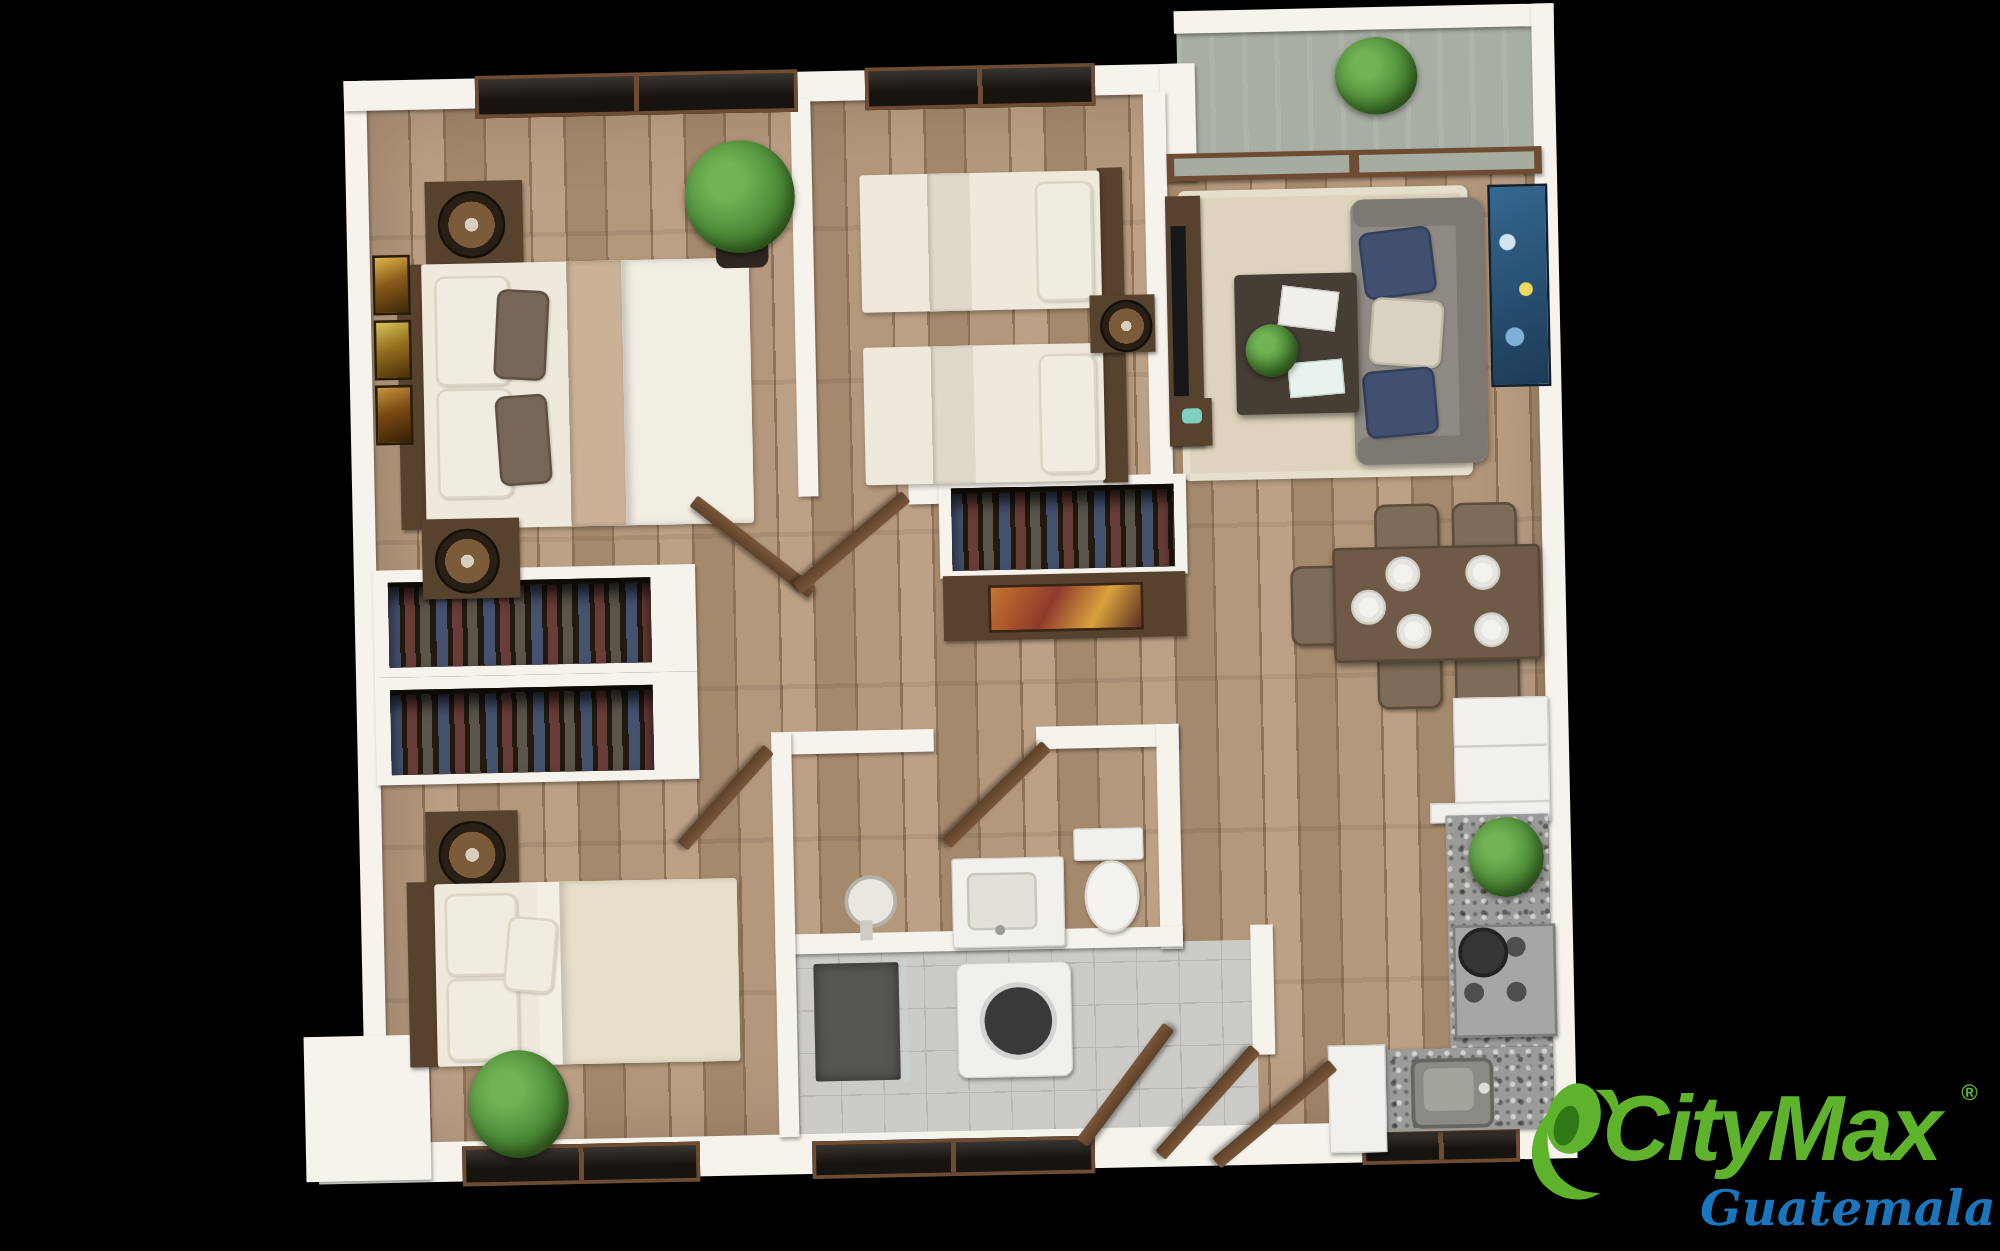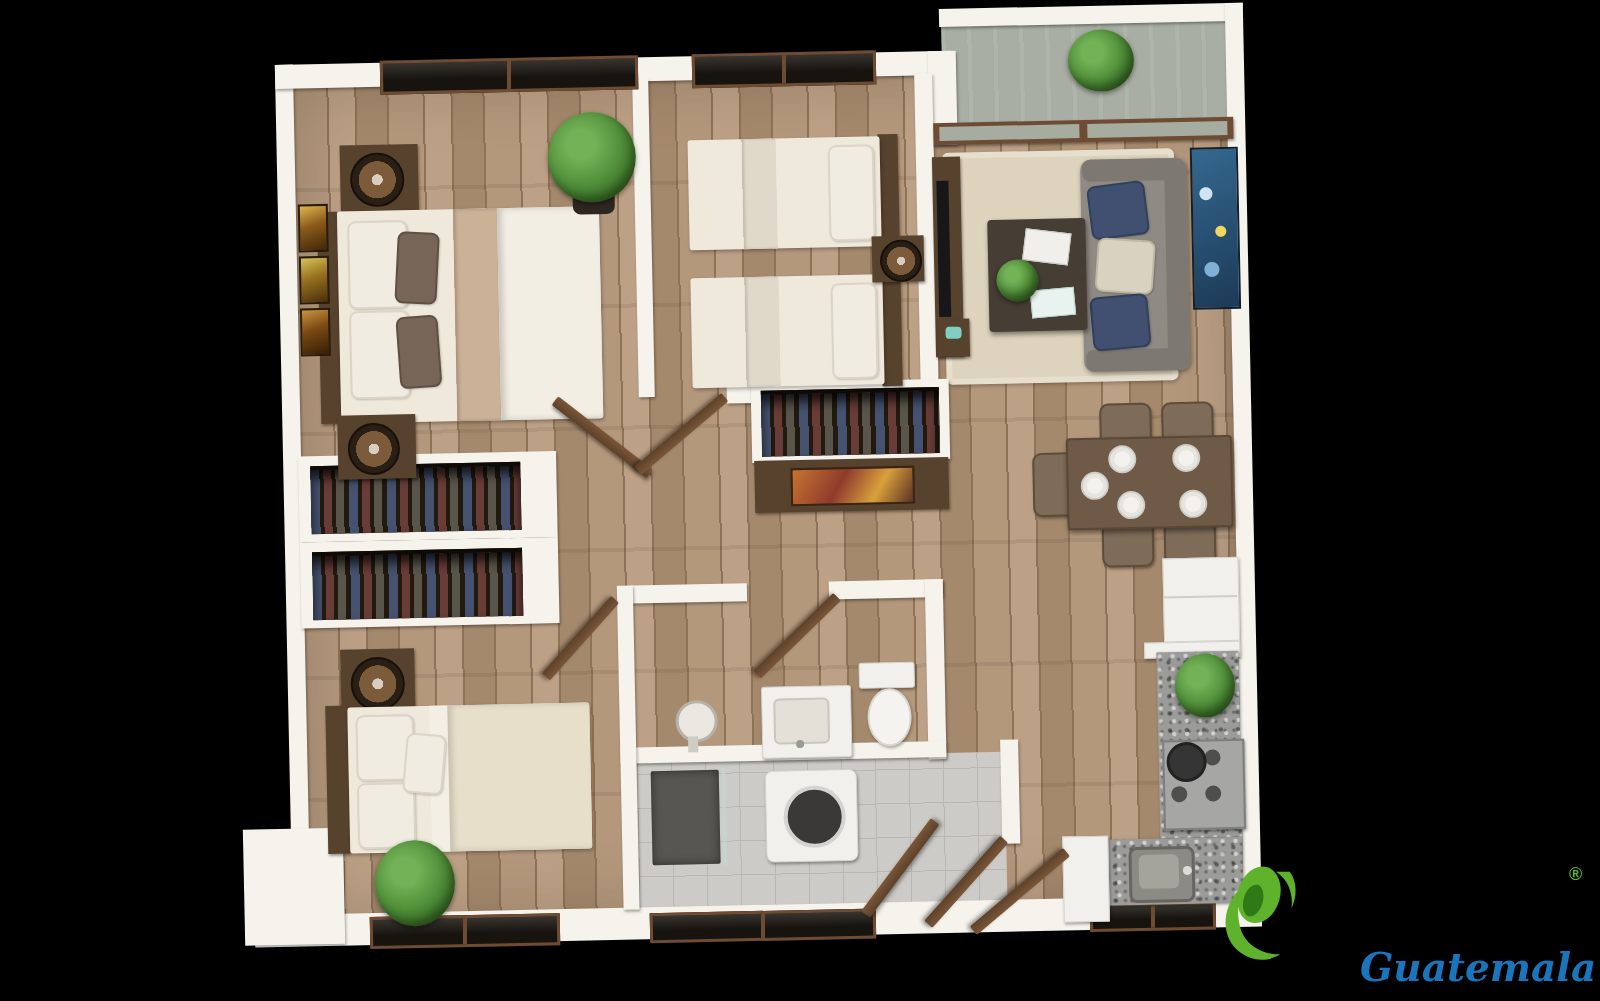--- a/index.html
+++ b/index.html
@@ -213,16 +213,17 @@
 
  </div>
 
  <div id="logo">
    <svg width="96" height="112" viewBox="0 0 100 116" style="position:absolute;left:24px;top:8px;">
      <path d="M30,34 C14,52 12,80 30,96 C44,108 62,108 74,100 C52,100 36,88 32,70 C29,56 30,44 34,34 Z" fill="#5eb22c"></path>
      <ellipse cx="52" cy="38" rx="22" ry="30" transform="rotate(16 52 38)" fill="#5eb22c"></ellipse>
      <ellipse cx="46" cy="44" rx="10" ry="17" transform="rotate(16 46 44)" fill="#2f7a16"></ellipse>
      <path d="M70,14 C82,22 88,36 86,52 C92,40 92,24 84,14 Z" fill="#5eb22c"></path>
    </svg>
+   <div id="brand-name">CityMax</div>
    <div id="brand-reg">®</div>
    <div id="brand-region">Guatemala</div>
  </div>
 </div>
 
 </body></html>

